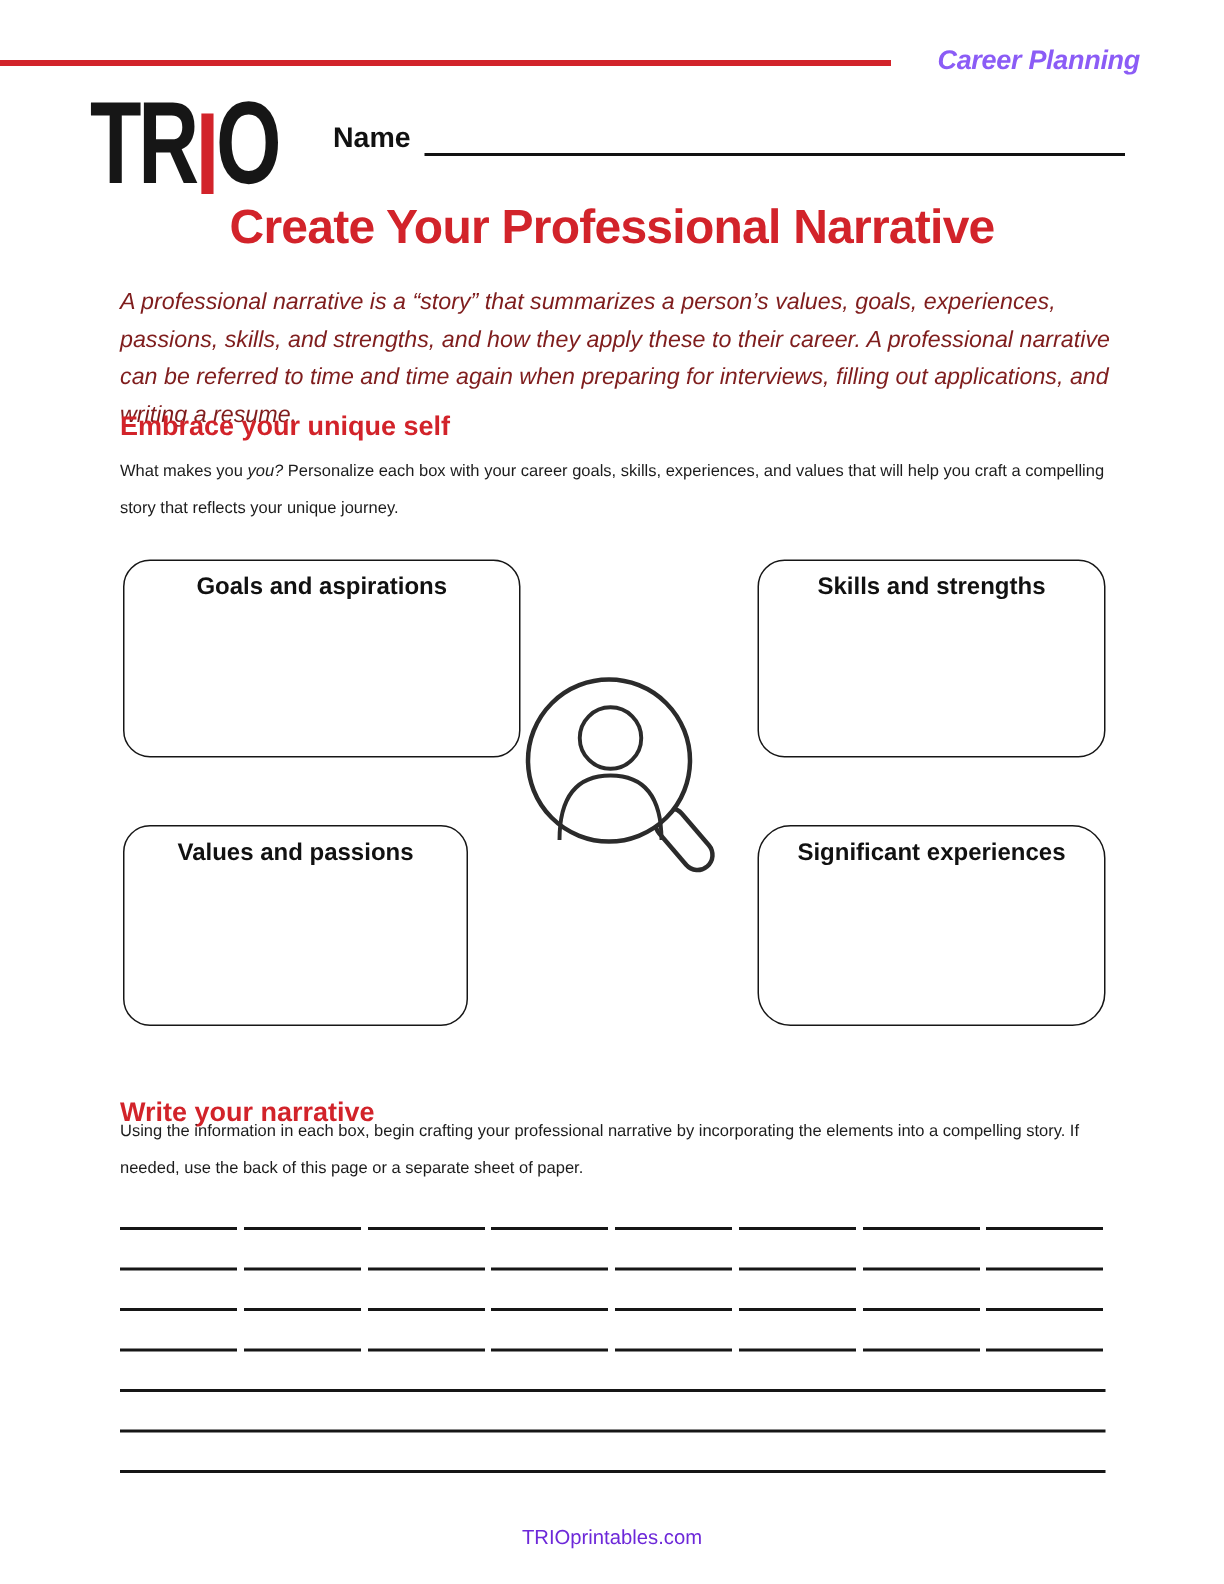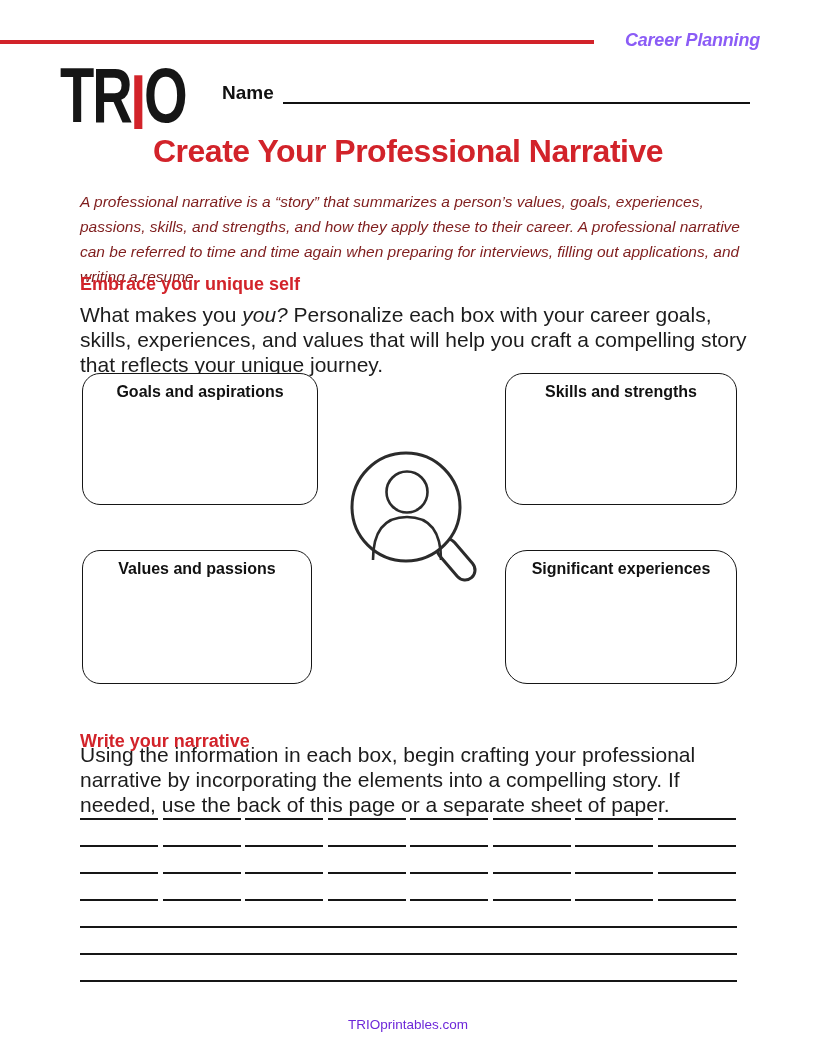--- a/index.html
+++ b/index.html
@@ -45,31 +45,31 @@
   }
   .intro {
     position:absolute; left:80px; top:189px; width:664px;
     font-size:15.5px; font-style:italic; line-height:25px; color:#7f1d1d;
   }
 
   
   .sec-h { position:absolute; left:80px; font-size:18px; font-weight:bold; color:#d2232a; }
   .sec-h-1 { top:274px; }
   .sec-h-2 { top:715px;margin-top:16px; }
-  .body { position:absolute; left:80px; font-size:21px; line-height:25px; color:#1c1c1c; }
+  .body { position:absolute; left:80px; font-size:11px; line-height:25px; color:#1c1c1c; }
   .b1 { top:302px; width:672px; }
   .b2 { top:742px; width:678px; }
 
   
   .box {
     position:absolute;
     border:1.5px solid #161616; border-radius:18px;
     background:#fff;
   }
-  .box1 { left:82px;  top:373px; width:236px; height:132px; }
+  .box1 { left:82px;  top:373px; width:265px; height:132px; }
   .box2 { left:505px; top:373px; width:232px; height:132px; }
   .box3 { left:82px;  top:550px; width:230px; height:134px; }
   .box4 { left:505px; top:550px; width:232px; height:134px;border-radius:22px; }
   .box-label { text-align:center; padding-top:9px; font-size:16px; font-weight:bold; color:#111; }
 
   
   .icon { position:absolute; left:343px; top:447px; }
 
   
   .lines { position:absolute; left:80px; top:793px; width:657px; }

